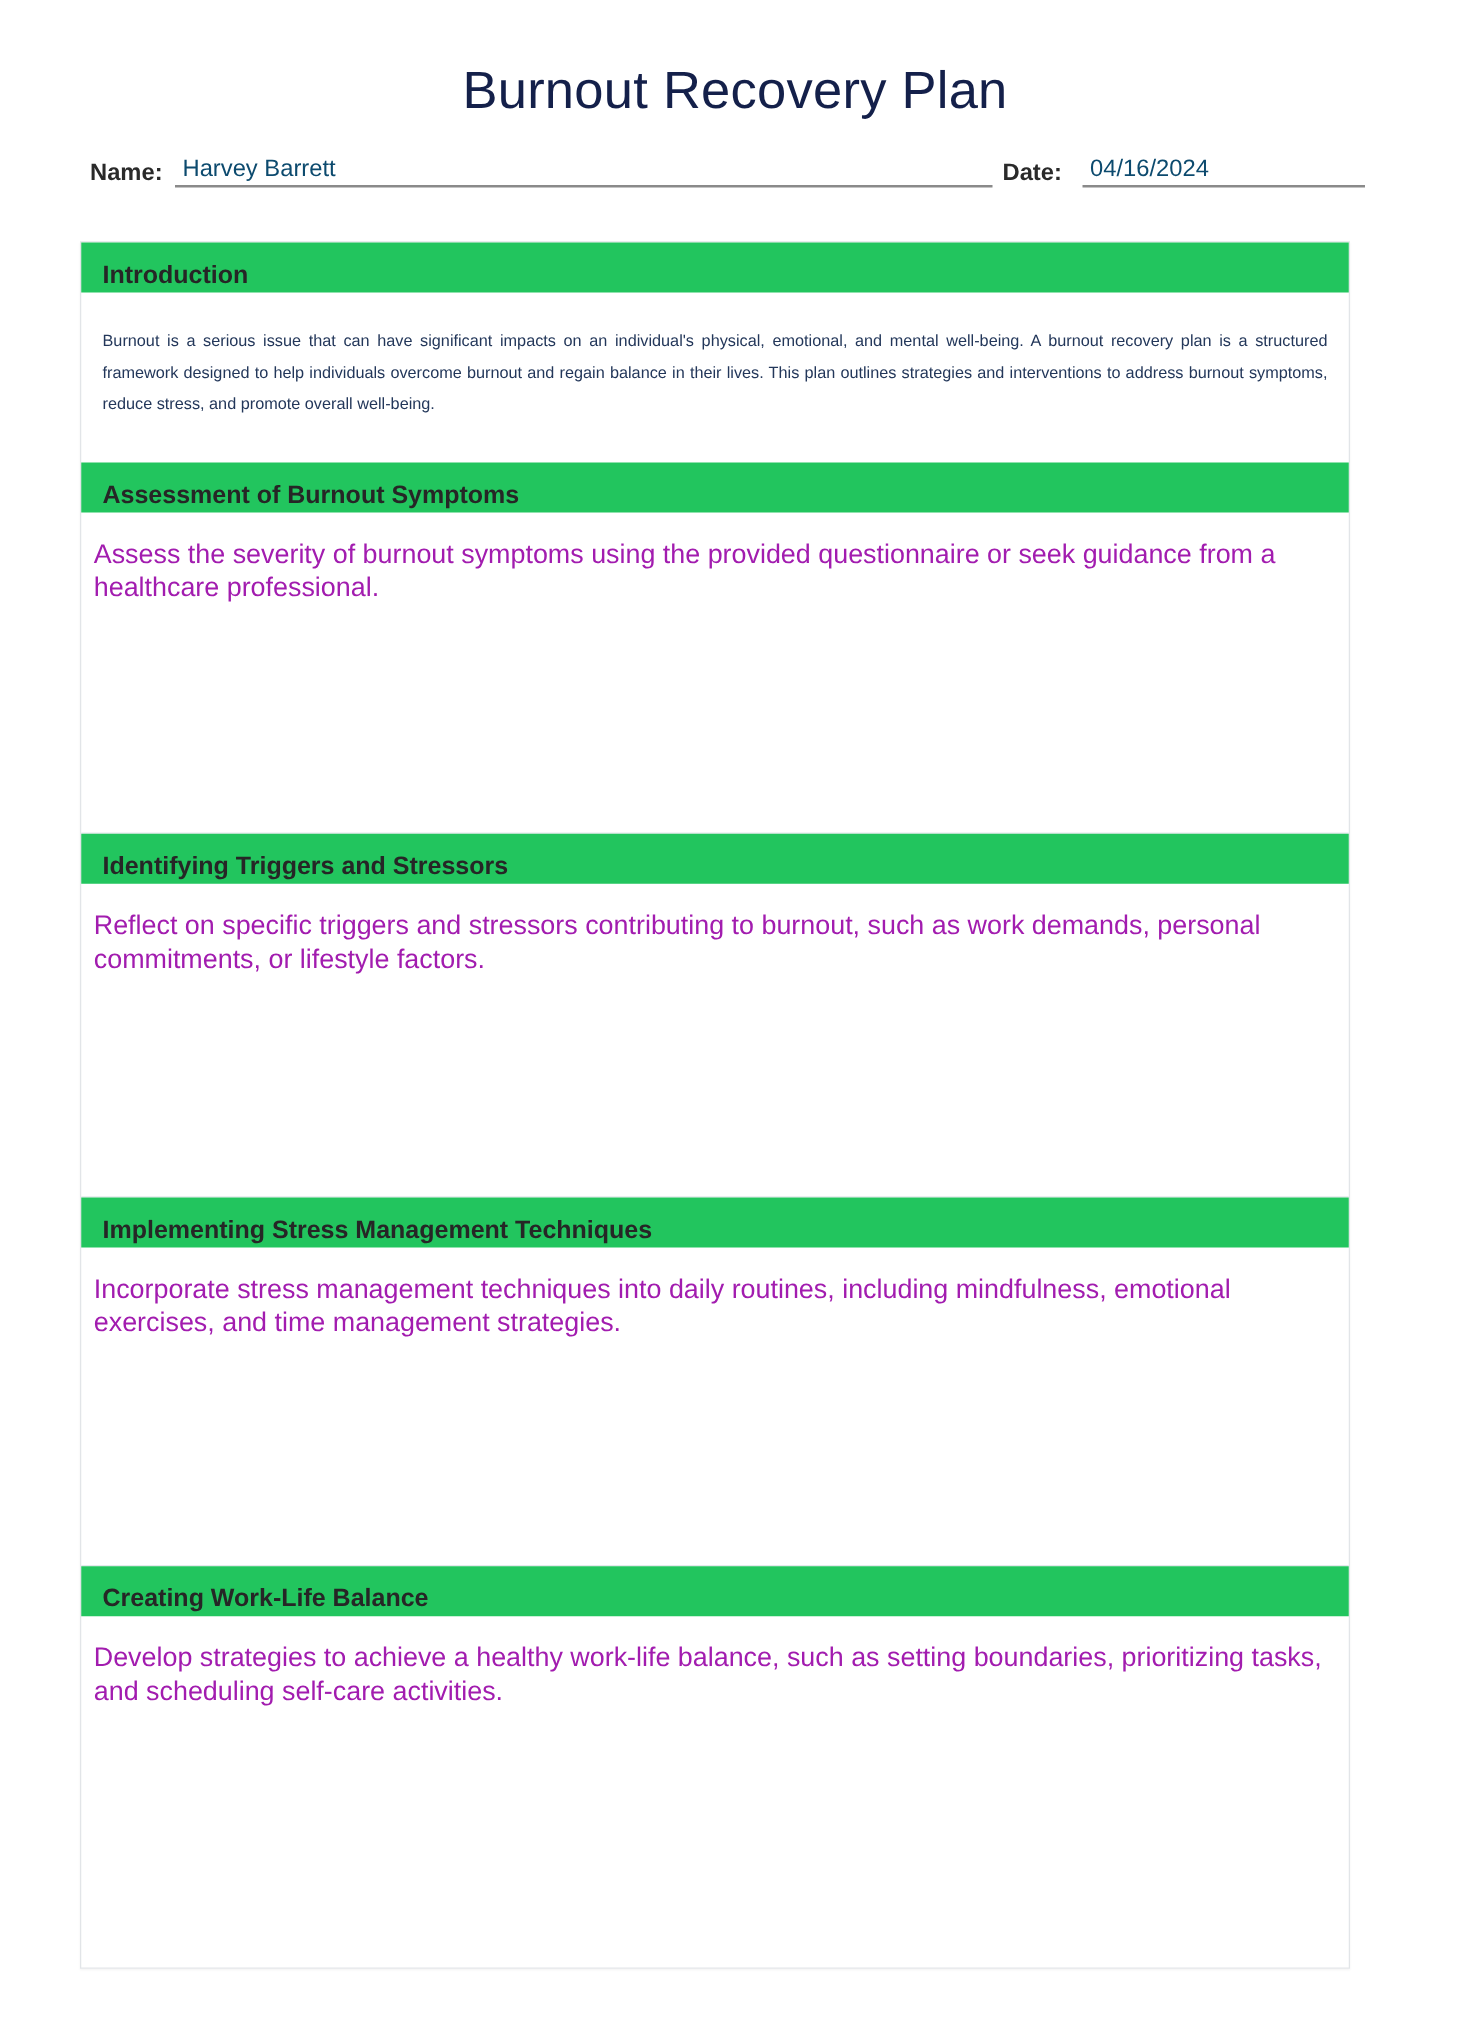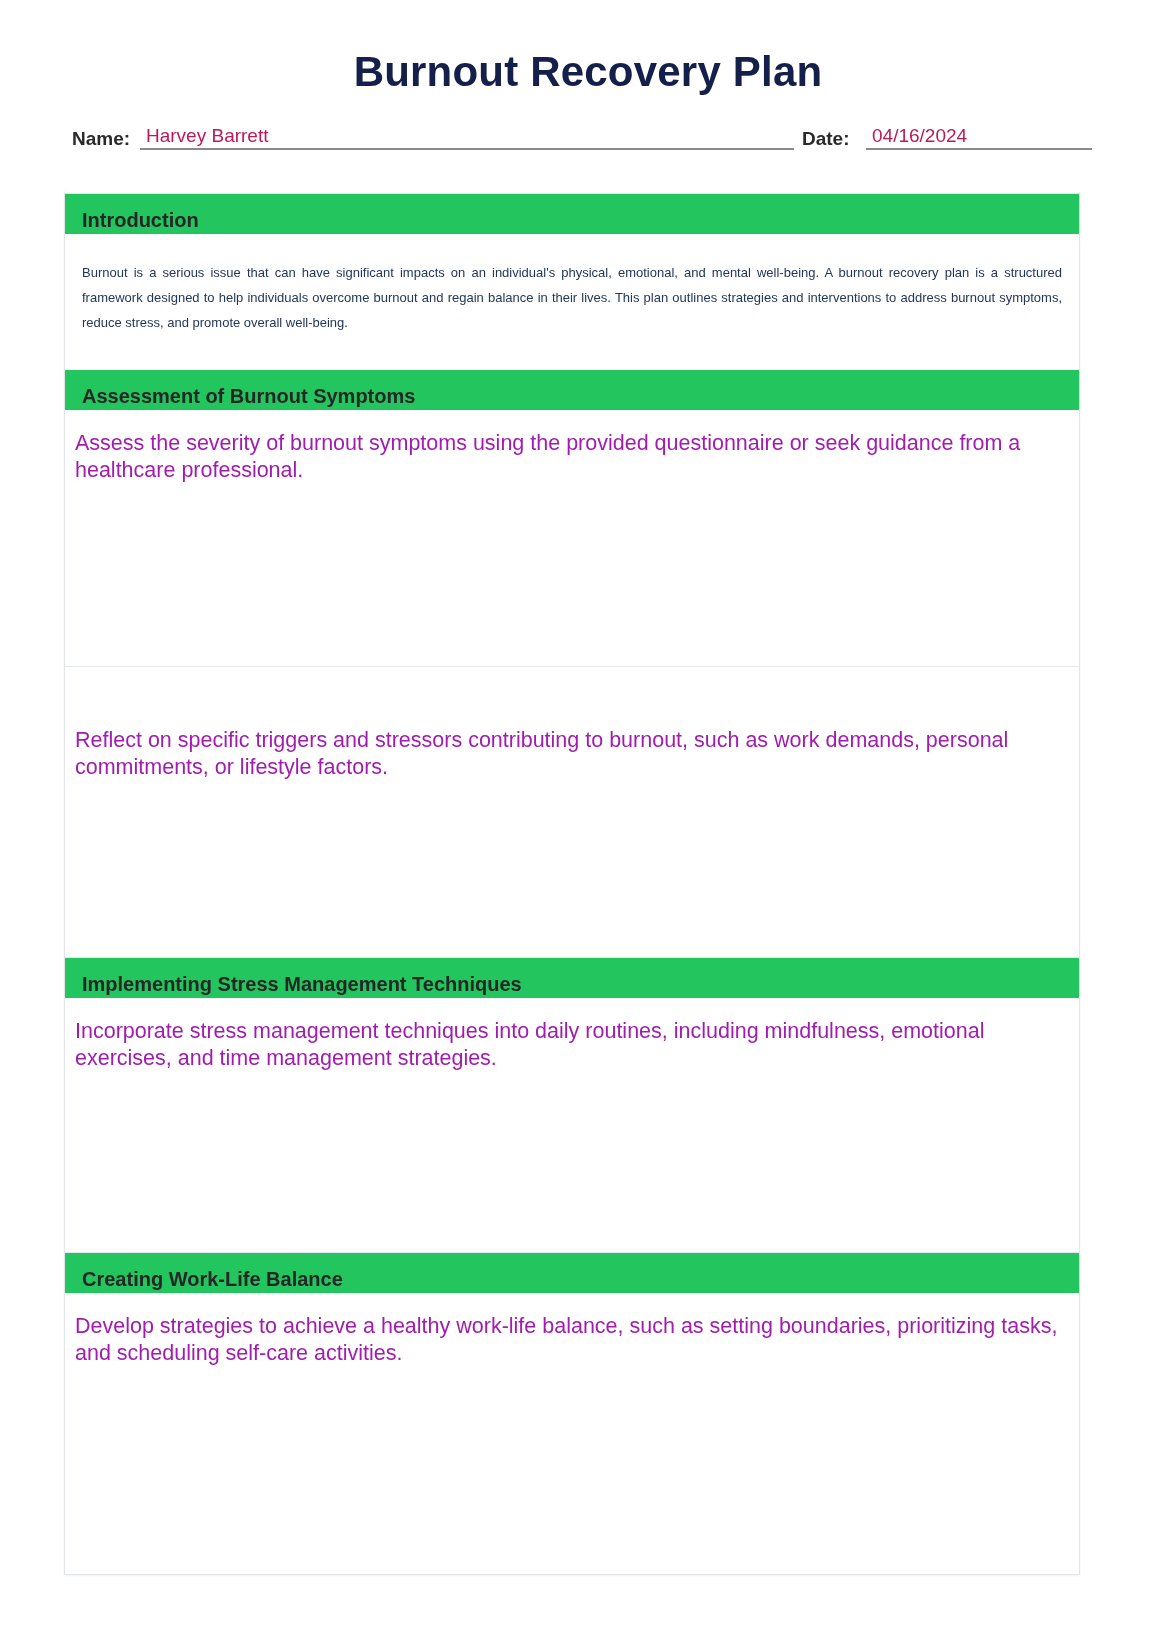--- a/index.html
+++ b/index.html
@@ -1,20 +1,20 @@
 <!DOCTYPE html>
 <html><head>
   <meta charset="utf-8">
   <style>
     html, body { margin: 0; padding: 0; background: #ffffff; }
     body { width: 1176px; height: 1630px; position: relative; font-family: "Liberation Sans", sans-serif; color: #1f1f1f; overflow: hidden; }
-    .title { position: absolute; top: 48px; left: 0; width: 1176px; text-align: center; font-size: 42px; font-weight: bold; color: #14204a; margin: 0; letter-spacing: 0.2px; }
+    .title { position: absolute; top: 48px; left: 0; width: 1176px; text-align: center; font-size: 42px; font-weight: normal; color: #14204a; margin: 0; letter-spacing: 0.2px; }
     .meta-row { position: absolute; top: 124px; left: 64px; width: 1028px; height: 30px; }
     .meta-label { position: absolute; top: 4px; font-size: 19px; font-weight: bold; color: #2a2a2a; }
-    .meta-field { position: absolute; top: 0; height: 26px; border-bottom: 2px solid #8a8a8a; font-size: 19px; color: #be185d; padding-left: 6px; box-sizing: border-box; line-height: 24px; }
+    .meta-field { position: absolute; top: 0; height: 26px; border-bottom: 2px solid #8a8a8a; font-size: 19px; color: #0c4a6e; padding-left: 6px; box-sizing: border-box; line-height: 24px; }
     .name-label { left: 8px; }
     .name-field { left: 76px; width: 654px; }
     .date-label { left: 738px; }
     .date-field { left: 802px; width: 226px; }
     .sheet { position: absolute; top: 193px; left: 64px; width: 1014px; height: 1380px; border: 1px solid #e2e5e8; box-shadow: 0 1px 2px rgba(0,0,0,0.05); background: #ffffff; }
     .sec-head { position: absolute; left: 0; width: 1014px; height: 40px; background: #22c55e; }
     .sec-head span { position: absolute; left: 17px; top: 15px; font-size: 20px; font-weight: bold; color: #262626; }
     .intro-body { position: absolute; top: 52px; left: 0; width: 1014px; height: 124px; padding: 14px 17px 0 17px; box-sizing: border-box; font-size: 13px; line-height: 25px; color: #23375a; text-align: justify; }
     .sec-body { position: absolute; left: 0; width: 1014px; padding: 8px 10px 0 10px; box-sizing: border-box; font-size: 21.5px; line-height: 27px; color: #a21caf; }
     .sep { position: absolute; left: 0; width: 1014px; height: 1px; background: #e4e8ec; }
@@ -39,20 +39,23 @@
   <div class="intro-body">Burnout is a serious issue that can have significant impacts on an individual's physical, emotional, and mental well-being. A burnout recovery plan is a structured framework designed to help individuals overcome burnout and regain balance in their lives. This plan outlines strategies and interventions to address burnout symptoms, reduce stress, and promote overall well-being.</div>
 
   <div class="sec-head" style="top:176px;">
     <span>Assessment of Burnout Symptoms</span>
   </div>
   <div class="sec-body" style="top:228px; height:244px;">
     <div>Assess the severity of burnout symptoms using the provided questionnaire or seek guidance from a healthcare professional.</div>
   </div>
 
   <div class="sep" style="top:472px;"></div>
+  <div class="sec-head" style="top:473px;">
+    <span>Identifying Triggers and Stressors</span>
+  </div>
   <div class="sec-body" style="top:525px; height:238px;">
     <div>Reflect on specific triggers and stressors contributing to burnout, such as work demands, personal commitments, or lifestyle factors.</div>
   </div>
 
   <div class="sep" style="top:763px;"></div>
   <div class="sec-head" style="top:764px;">
     <span>Implementing Stress Management Techniques</span>
   </div>
   <div class="sec-body" style="top:816px; height:242px;">
     <div>Incorporate stress management techniques into daily routines, including mindfulness, emotional exercises, and time management strategies.</div>

